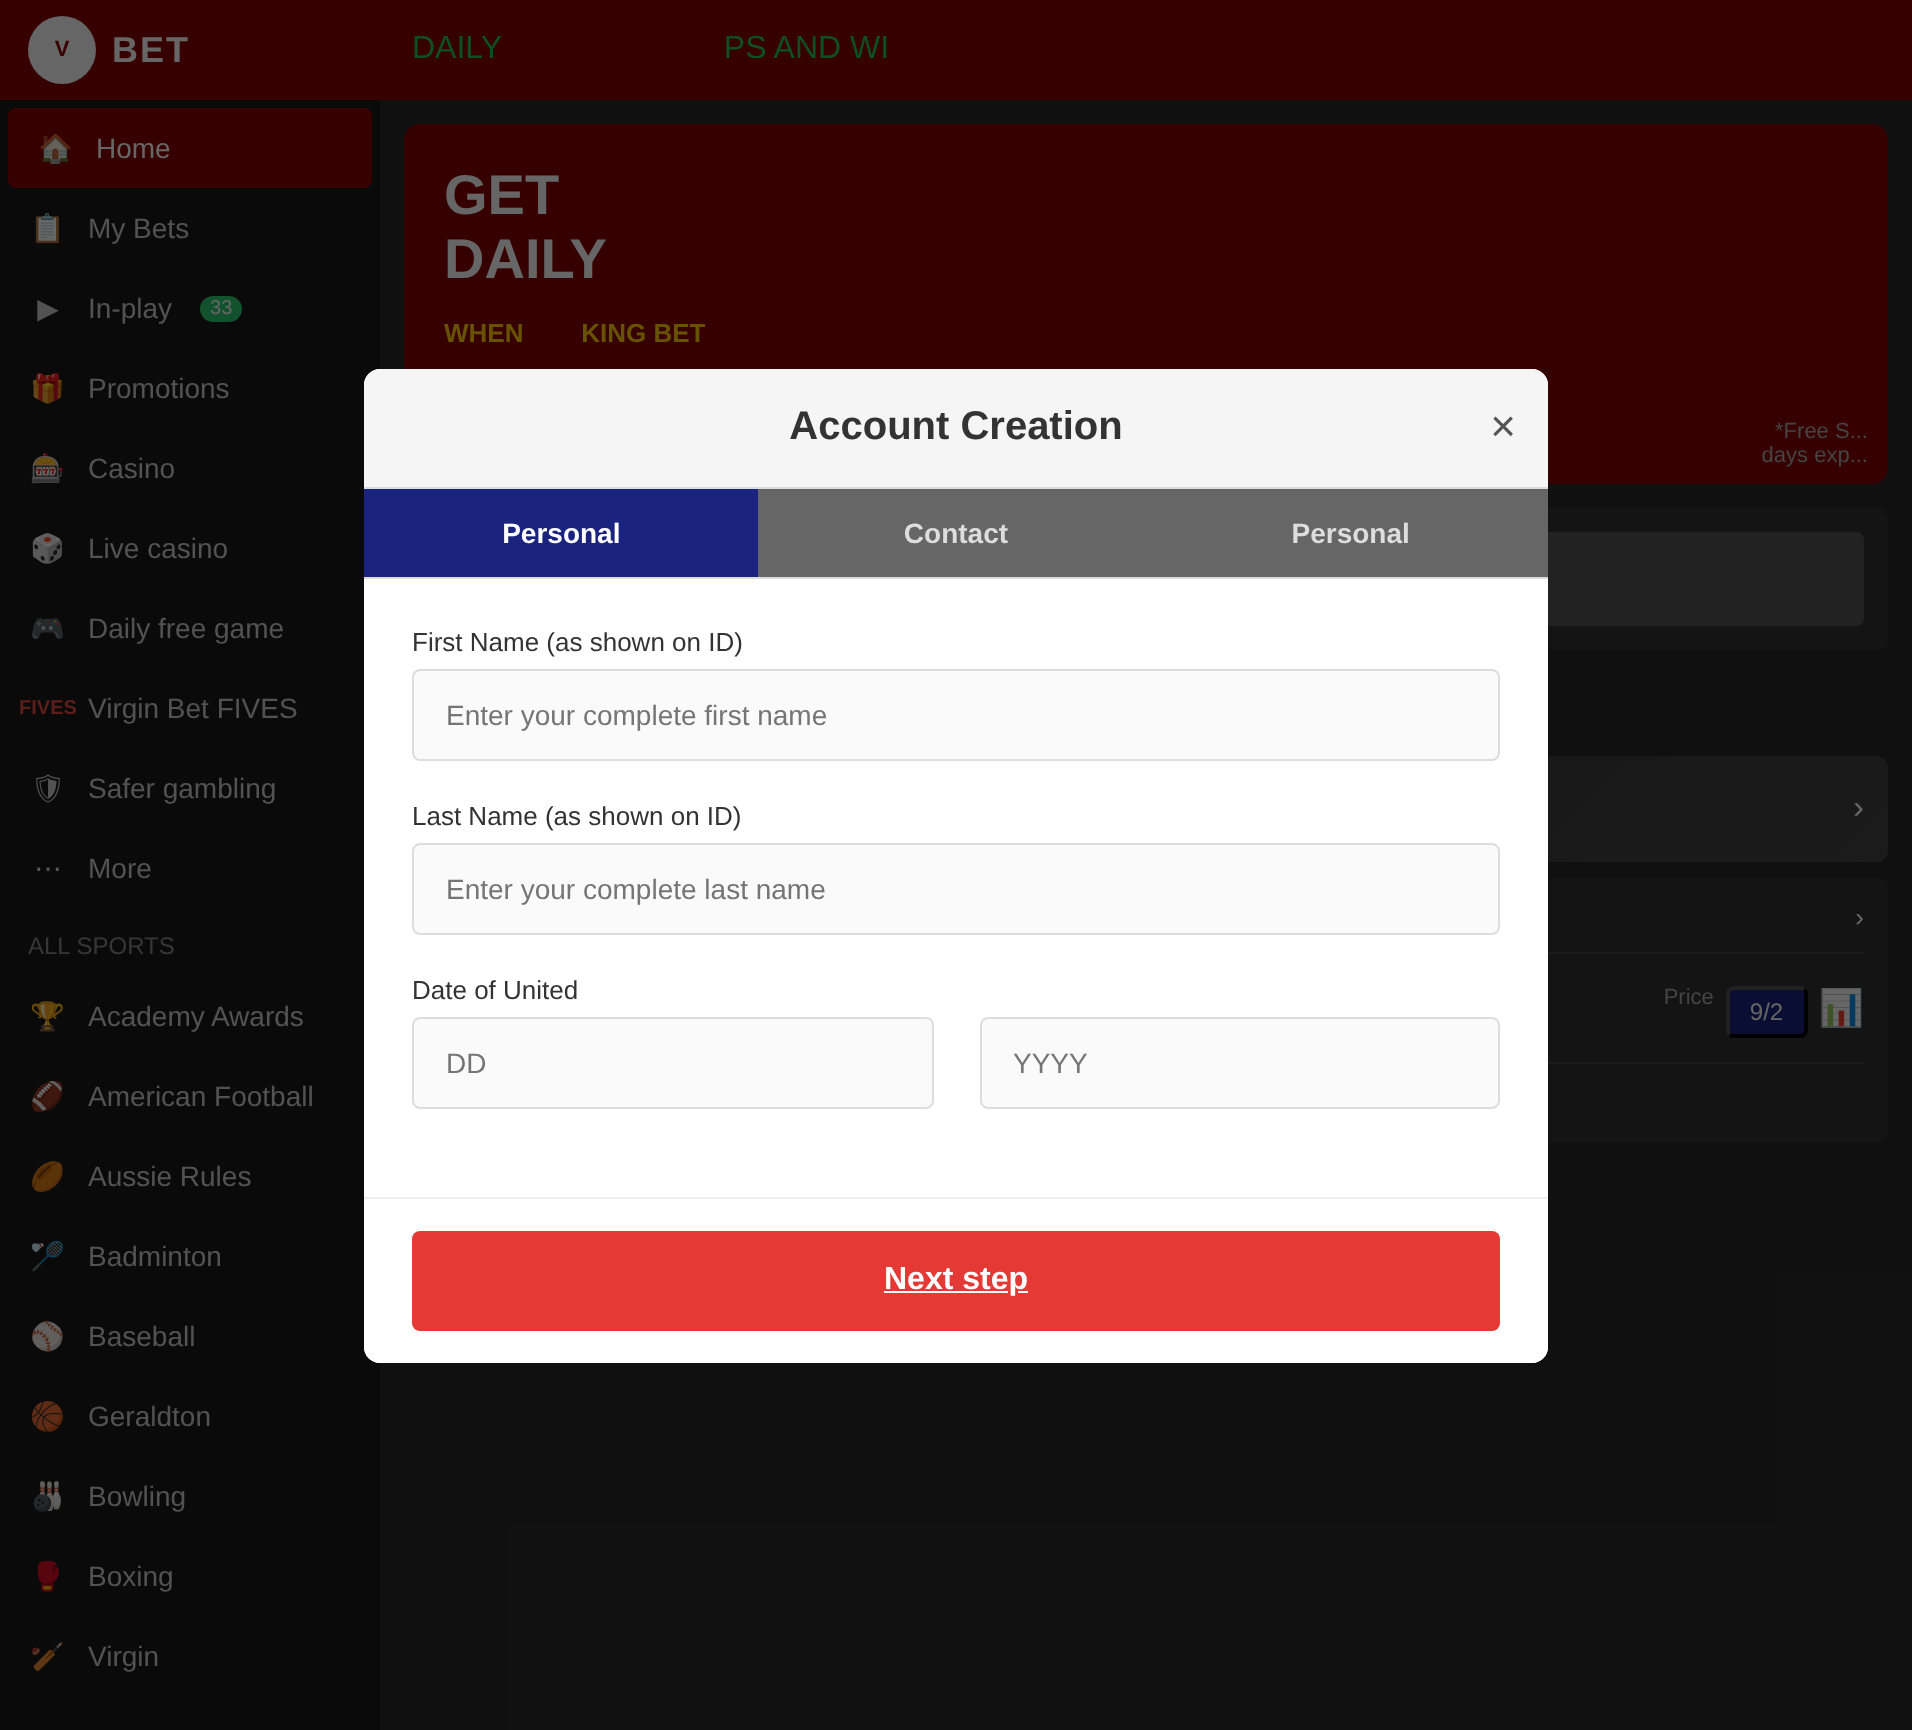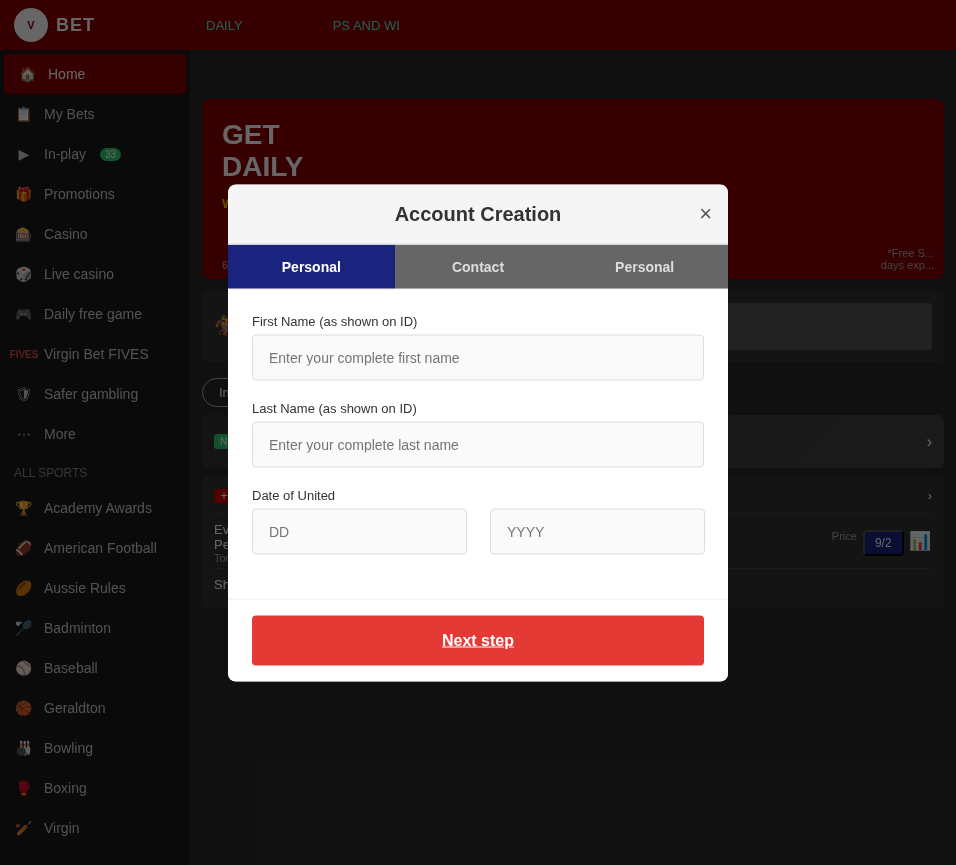--- a/index.html
+++ b/index.html
@@ -65,21 +65,21 @@
       width: 100%; height: 100%;
       background: rgba(0,0,0,0.6);
       z-index: 10;
     }
 
     
     .modal {
       position: absolute;
       left: 50%; top: 50%;
       transform: translate(-50%, -50%);
-      width: 500px;
+      width: 592px;
       max-height: 820px;
       background: #fff;
       border-radius: 8px;
       z-index: 20;
       overflow: hidden;
       display: flex;
       flex-direction: column;
     }
 
     .modal-header {
@@ -192,21 +192,20 @@
       gap: 12px;
     }
     .bg-content { padding: 12px; }
     .promo-banner {
       background: #8b0000;
       border-radius: 8px;
       height: 180px;
       margin-bottom: 12px;
       overflow: hidden;
       position: relative;
-      margin-top: 37px;
     }
     .promo-text { color: #fff; padding: 20px; font-size: 28px; font-weight: bold; }
 
     .tabs-row { display: flex; gap: 8px; padding: 8px 0; }
     .tab-pill {
       padding: 6px 16px;
       border-radius: 20px;
       font-size: 13px;
       cursor: pointer;
     }
@@ -322,21 +321,21 @@
     </div>
     <div class="nav-item">
       <span class="nav-icon">🏏</span>
       <span>Virgin</span>
     </div>
   </div>
 </div>
 
 <div class="main-content">
   <div class="bg-header">
-    <span style="color:#5eead4; font-size:13px;">DAILY &nbsp;&nbsp;&nbsp;&nbsp;&nbsp;&nbsp;&nbsp;&nbsp;&nbsp;&nbsp;&nbsp;&nbsp;&nbsp;&nbsp;&nbsp;&nbsp;&nbsp;&nbsp;&nbsp;&nbsp;&nbsp;&nbsp;&nbsp; PS AND WI</span>
+    <span style="color:#22c55e; font-size:16px;">DAILY &nbsp;&nbsp;&nbsp;&nbsp;&nbsp;&nbsp;&nbsp;&nbsp;&nbsp;&nbsp;&nbsp;&nbsp;&nbsp;&nbsp;&nbsp;&nbsp;&nbsp;&nbsp;&nbsp;&nbsp;&nbsp;&nbsp;&nbsp; PS AND WI</span>
   </div>
   <div class="bg-content">
     <div class="promo-banner">
       <div class="promo-text">
         <span>GET</span><br>
         <span>DAILY</span><br>
         <span style="font-size:13px; color:#ffcc00;">WHEN &nbsp;&nbsp;&nbsp;&nbsp;&nbsp;&nbsp; KING BET</span>
       </div>
       <div style="position:absolute; bottom:8px; left:20px; color:#aaa; font-size:11px;">6 - 9 J...</div>
       <div style="position:absolute; bottom:8px; right:10px; color:#aaa; font-size:11px; text-align:right;">*Free S...<br>days exp...</div>

